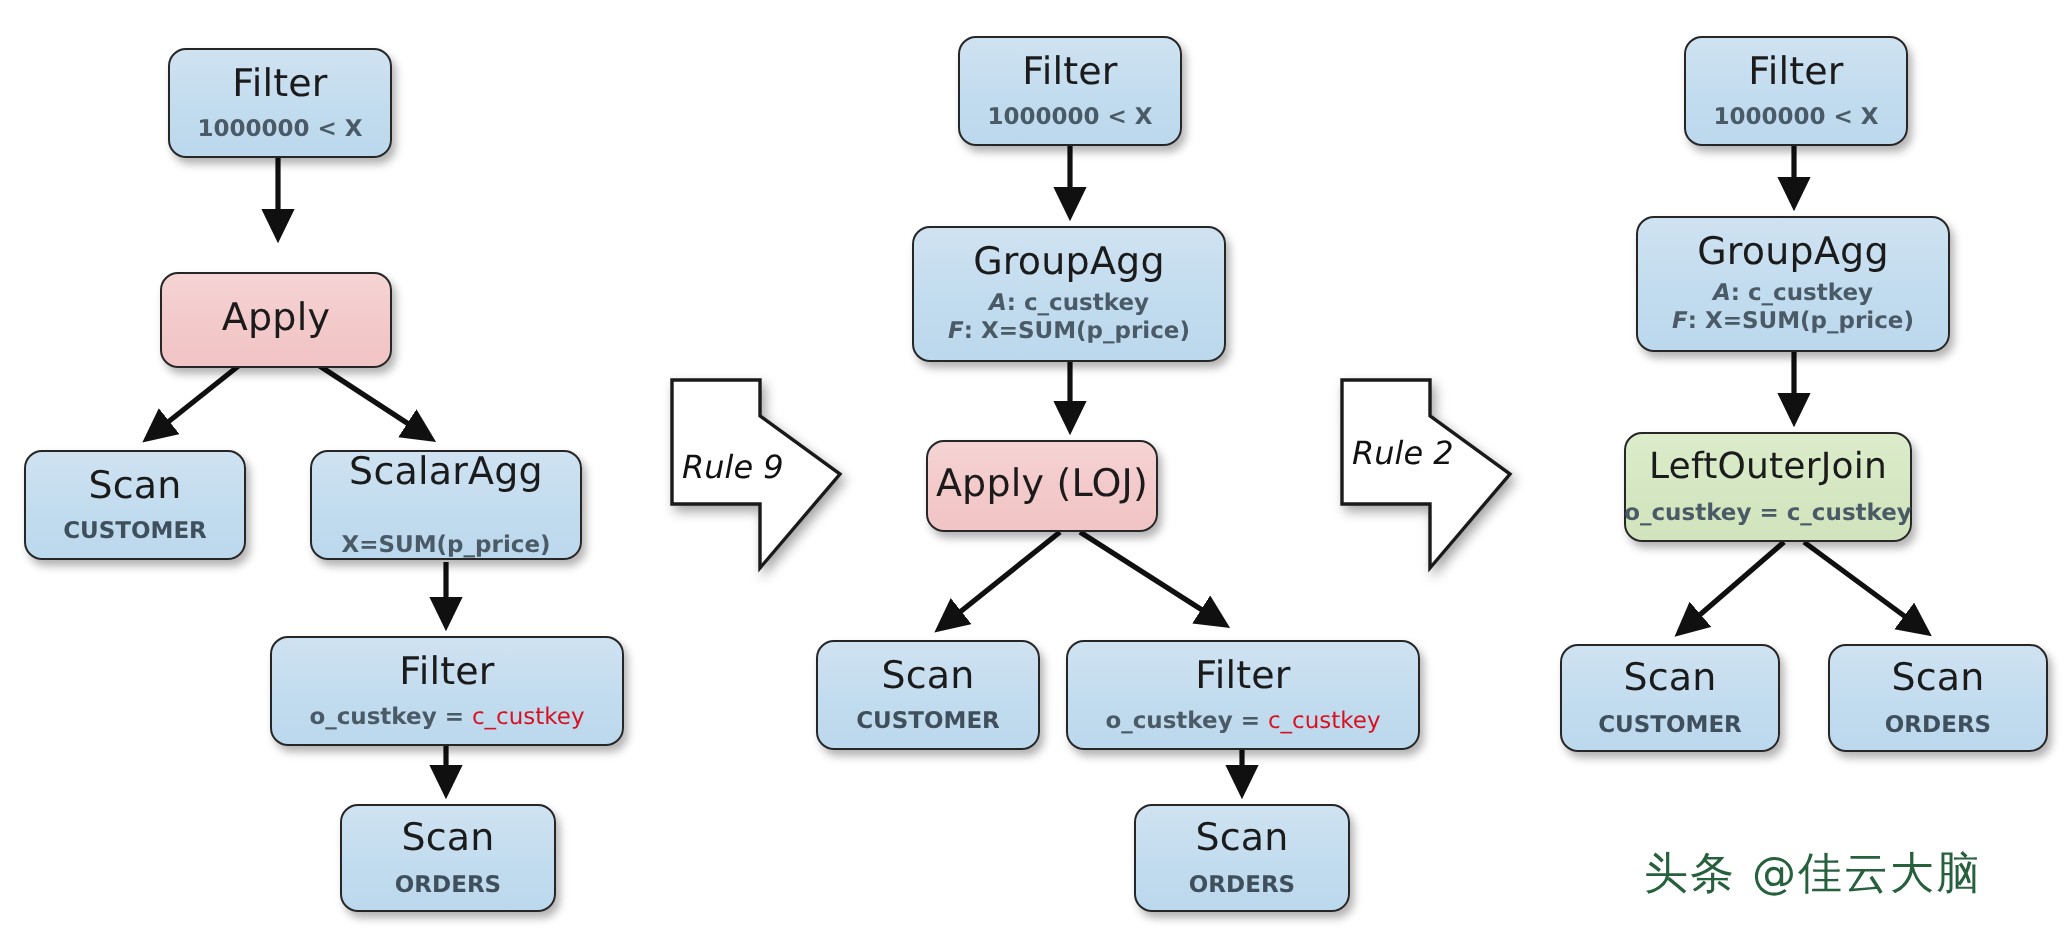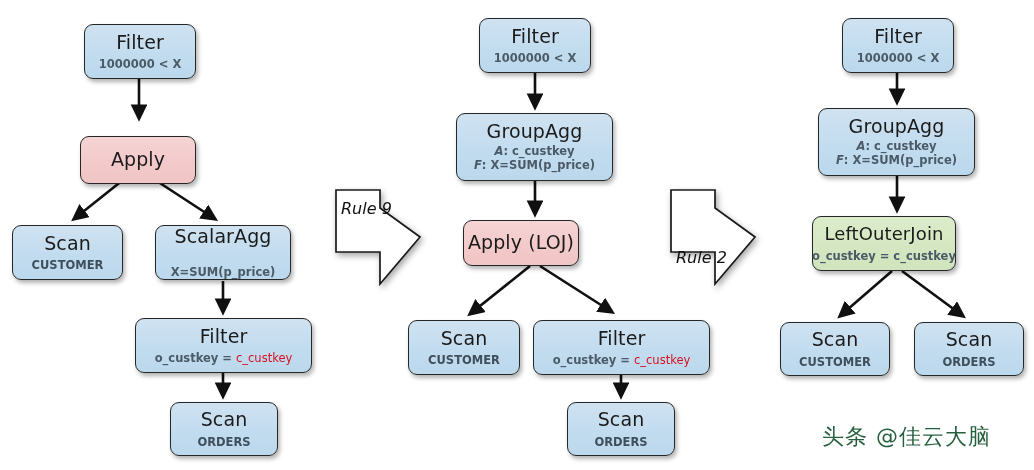--- a/index.html
+++ b/index.html
@@ -124,26 +124,26 @@
 
     <line x1="897" y1="72" x2="897" y2="102" stroke="#101010" stroke-width="2.6" marker-end="url(#ah)"></line>
     <line x1="897" y1="176" x2="897" y2="210" stroke="#101010" stroke-width="2.6" marker-end="url(#ah)"></line>
     <line x1="892" y1="271" x2="840" y2="316" stroke="#101010" stroke-width="2.6" marker-end="url(#ah)"></line>
     <line x1="902" y1="271" x2="963" y2="316" stroke="#101010" stroke-width="2.6" marker-end="url(#ah)"></line>
   </svg>
 
   <svg class="rule-arrow" style="left:328px; top:186px;" width="98" height="102" viewBox="0 0 98 102">
     <polygon points="8,4 52,4 52,22 92,51 52,98 52,66 8,66" fill="#ffffff" stroke="#1a1a1a" stroke-width="1.7" stroke-linejoin="miter"></polygon>
   </svg>
-  <div class="rule-label" style="left:341px; top:199px;">Rule 9</div>
+  <div class="rule-label" style="left:341px; top:224px;">Rule 9</div>
 
   <svg class="rule-arrow" style="left:663px; top:186px;" width="98" height="102" viewBox="0 0 98 102">
     <polygon points="8,4 52,4 52,22 92,51 52,98 52,66 8,66" fill="#ffffff" stroke="#1a1a1a" stroke-width="1.7" stroke-linejoin="miter"></polygon>
   </svg>
-  <div class="rule-label" style="left:676px; top:217px;margin-top:31px;">Rule 2</div>
+  <div class="rule-label" style="left:676px; top:217px;">Rule 2</div>
 
   <div class="node blue" style="left:84px; top:24px; width:112px; height:55px;">
     <div class="n-title">Filter</div>
     <div class="n-sub">1000000 &lt; X</div>
   </div>
 
   <div class="node pink" style="left:80px; top:136px; width:116px; height:48px;">
     <div class="n-title">Apply</div>
   </div>
 

